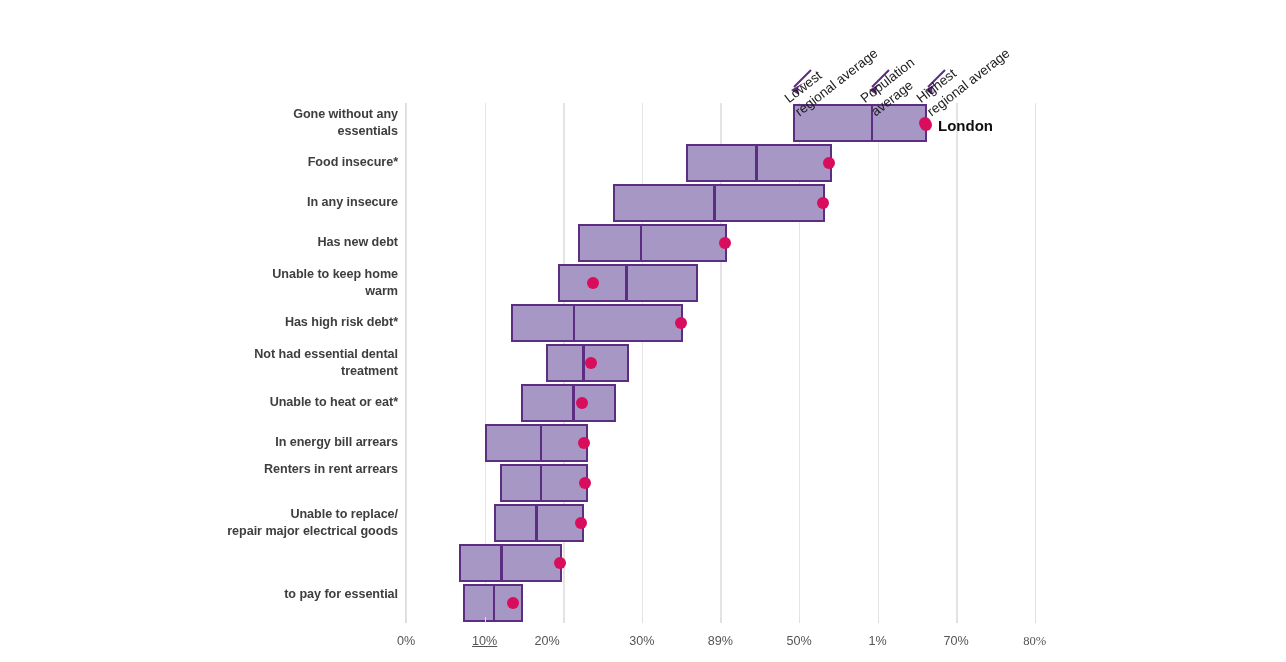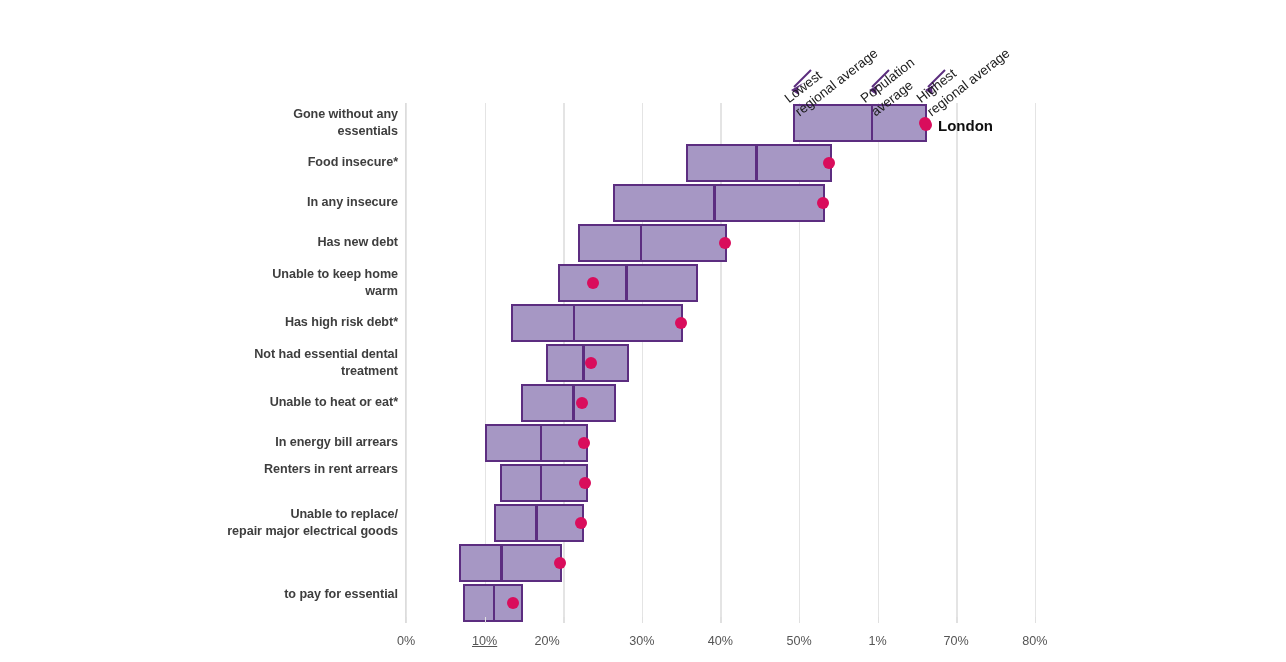--- a/index.html
+++ b/index.html
@@ -259,29 +259,29 @@
 
   <div class="xaxis">
       <div class="xtick-label" style="left: 0px;">0%</div>
       <div class="xtick-mark" style="left: 0px;"></div>
       <div class="xtick-label" style="left: 78.6px; text-decoration: underline;">10%</div>
       <div class="xtick-mark" style="left: 78.6px;"></div>
       <div class="xtick-label" style="left: 141px;">20%</div>
       <div class="xtick-mark" style="left: 157.2px;"></div>
       <div class="xtick-label" style="left: 235.8px;">30%</div>
       <div class="xtick-mark" style="left: 235.8px;"></div>
-      <div class="xtick-label" style="left: 314.4px;">40%</div>
+      <div class="xtick-label" style="left: 314.4px;">89%</div>
       <div class="xtick-mark" style="left: 314.4px;"></div>
       <div class="xtick-label" style="left: 393px;">50%</div>
       <div class="xtick-mark" style="left: 393px;"></div>
       <div class="xtick-label" style="left: 471.6px;">1%</div>
       <div class="xtick-mark" style="left: 471.6px;"></div>
       <div class="xtick-label" style="left: 550.2px;">70%</div>
       <div class="xtick-mark" style="left: 550.2px;"></div>
-      <div class="xtick-label" style="left: 628.8px;">80%</div>
+      <div class="xtick-label" style="left: 628.8px; font-family: Liberation Serif, serif;">80%</div>
       <div class="xtick-mark" style="left: 628.8px;"></div>
     </div>
 
   <div id="annot-layer">
       <svg class="annot-arrow" viewBox="0 0 34 34" style="left: 787px; top: 68px;">
         <path d="M24 2 L7 19" stroke="#5b2c7d" stroke-width="2" fill="none"></path>
         <path d="M4 22 L16 15 L11 20 L12 27 Z" fill="#5b2c7d"></path>
       </svg>
       <div class="annot" style="left: 802px; top: 86px;">Lowest
 regional average</div>

